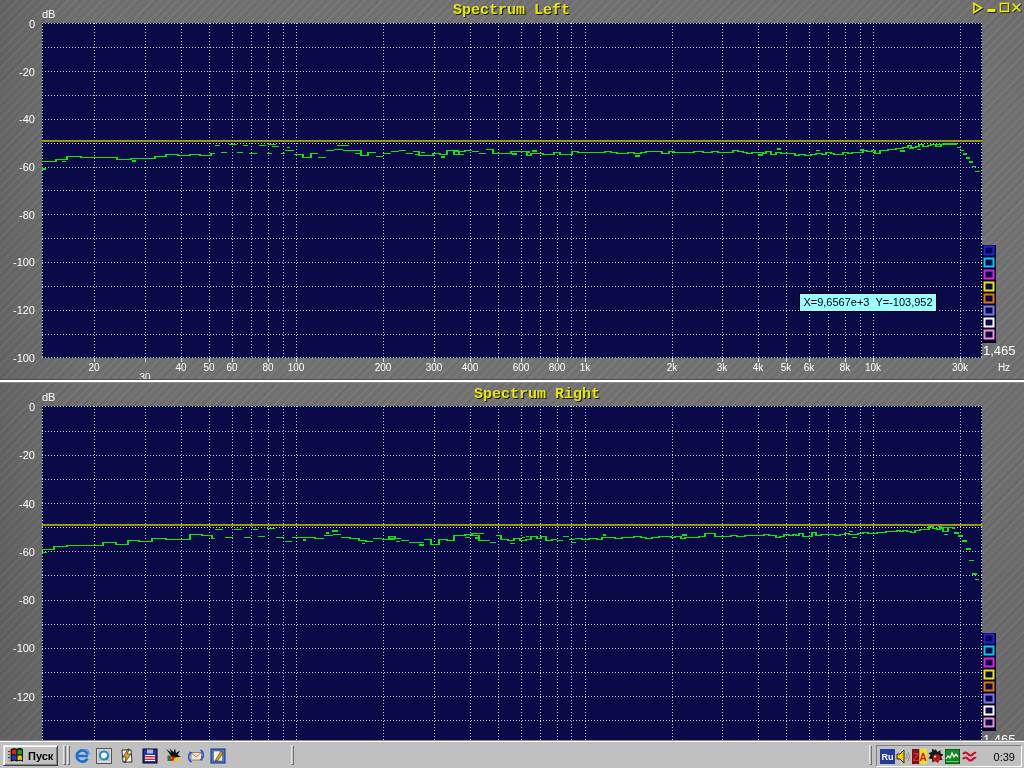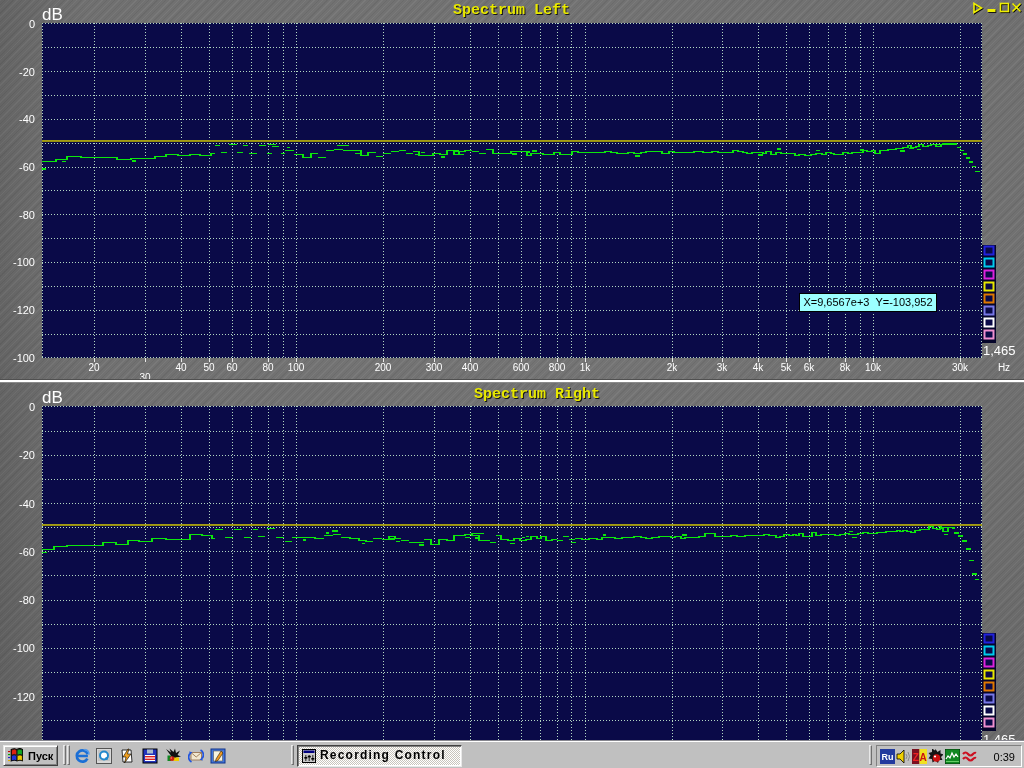--- a/index.html
+++ b/index.html
@@ -1,19 +1,19 @@
 <!DOCTYPE html>
 <html><head><meta charset="utf-8"><style>
 
 *{margin:0;padding:0;box-sizing:border-box}
 body{width:1024px;height:768px;overflow:hidden;position:relative;font-family:"Liberation Sans",sans-serif;background:#757575}
 .ylab{position:absolute;width:34px;text-align:right;font-size:11px;color:#fff;left:1px;line-height:12px}
 .xlab{position:absolute;font-size:10px;color:#fff;transform:translateX(-50%);line-height:11px}
 .tick{position:absolute;width:1px;height:4px;background:#e8e8e8}
-.dbcap{position:absolute;font-size:17px;color:#fff;line-height:11px}
+.dbcap{position:absolute;font-size:11px;color:#fff;line-height:11px}
 .title{position:absolute;font-family:"Liberation Mono",monospace;font-weight:bold;font-size:15px;color:#e8e800;text-shadow:1px 1px 0 #151515;line-height:15px}
 #divider{position:absolute;left:0;top:379px;width:1024px;height:4px;background:#fff;border-top:1px solid #505050;border-bottom:1px solid #8a8a8a}
 #tooltip{position:absolute;left:799px;top:293px;width:138px;height:19px;background:#9cffff;border:1px solid #000;font-size:11px;color:#000;line-height:17px;text-align:center;white-space:nowrap}
 .f1465{position:absolute;font-size:13px;color:#fff;line-height:11px}
 #taskbar{position:absolute;left:0;top:740px;width:1024px;height:28px;background:#c0c0c0;border-top:1px solid #87878f;box-shadow:inset 0 1px 0 #ffffff}
 .raised{background:#c0c0c0;border:1px solid;border-color:#e8e8e8 #404040 #404040 #e8e8e8;box-shadow:inset 1px 1px 0 #fff, inset -1px -1px 0 #808080}
 .grip{position:absolute;width:3px;height:20px;top:4px;border-left:1px solid #e8e8e8;border-top:1px solid #e8e8e8;border-right:1px solid #707070;border-bottom:1px solid #707070;background:#c0c0c0}
 .qlicon{position:absolute;top:7px;width:16px;height:16px}
 #rcbtn{position:absolute;left:297px;top:4px;width:165px;height:22px;border:1px solid;border-color:#404040 #e8e8e8 #e8e8e8 #404040;box-shadow:inset 1px 1px 0 #808080, inset -1px -1px 0 #fff;
  background:repeating-conic-gradient(#ffffff 0% 25%, #c8c4bc 25% 50%) 0 0/2px 2px;
@@ -360,30 +360,20 @@
       <path d="M12.5,2 a5.5,5.5 0 0 1 1.5,8.5" fill="none" stroke="#2255dd" stroke-width="1.8"></path>
       <path d="M1,3.5 l1.2,3 2.2,-2.2 Z" fill="#2255dd"></path>
       <path d="M15,12.5 l-1.2,-3 -2.2,2.2 Z" fill="#2255dd"></path>
     </svg>
 <svg class="qlicon" style="left:210px" viewBox="0 0 16 16">
       <rect x="1" y="1" width="14" height="14" fill="#4477dd" stroke="#113388"></rect>
       <rect x="3.5" y="3" width="9" height="10" fill="#f8f4e0" stroke="#555" stroke-width="0.6"></rect>
       <path d="M11,3 L6,11 l-0.5,2.5 2.5,-1 L13,5 Z" fill="#ee9922" stroke="#000" stroke-width="0.5"></path>
     </svg>
 <div class="grip" style="left:291px"></div>
-<div id="rcbtn"><svg style="position:absolute;left:4px;top:3px" width="14" height="14" viewBox="0 0 14 14">
-        <rect x="0.5" y="0.5" width="13" height="13" fill="#c8c8c8" stroke="#000"></rect>
-        <rect x="1.5" y="1.5" width="11" height="2.5" fill="#000080"></rect>
-        <rect x="3" y="6" width="1.5" height="6" fill="#555"></rect>
-        <rect x="6.5" y="6" width="1.5" height="6" fill="#555"></rect>
-        <rect x="10" y="6" width="1.5" height="6" fill="#555"></rect>
-        <rect x="2.3" y="8" width="3" height="1.6" fill="#000"></rect>
-        <rect x="5.8" y="6.8" width="3" height="1.6" fill="#000"></rect>
-        <rect x="9.3" y="9" width="3" height="1.6" fill="#000"></rect>
-      </svg><span style="margin-left:22px">Recording Control</span></div>
 <div class="grip" style="left:869px"></div>
 <div id="tray">
 <svg class="trayicon" style="left:3px" viewBox="0 0 15 15">
         <rect width="15" height="15" fill="#223a9e"></rect>
         <text x="7.5" y="11" font-size="9" font-weight="bold" fill="#fff" text-anchor="middle" font-family="Liberation Sans">Ru</text>
       </svg>
 <svg class="trayicon" style="left:19px" viewBox="0 0 15 15">
         <path d="M1,5 h3 l4,-4 v13 l-4,-4 h-3 Z" fill="#f0d000" stroke="#000" stroke-width="0.8"></path>
         <path d="M10,5 q2,2.5 0,5 M12,3 q3,4.5 0,9" fill="none" stroke="#888" stroke-width="1"></path>
       </svg>

